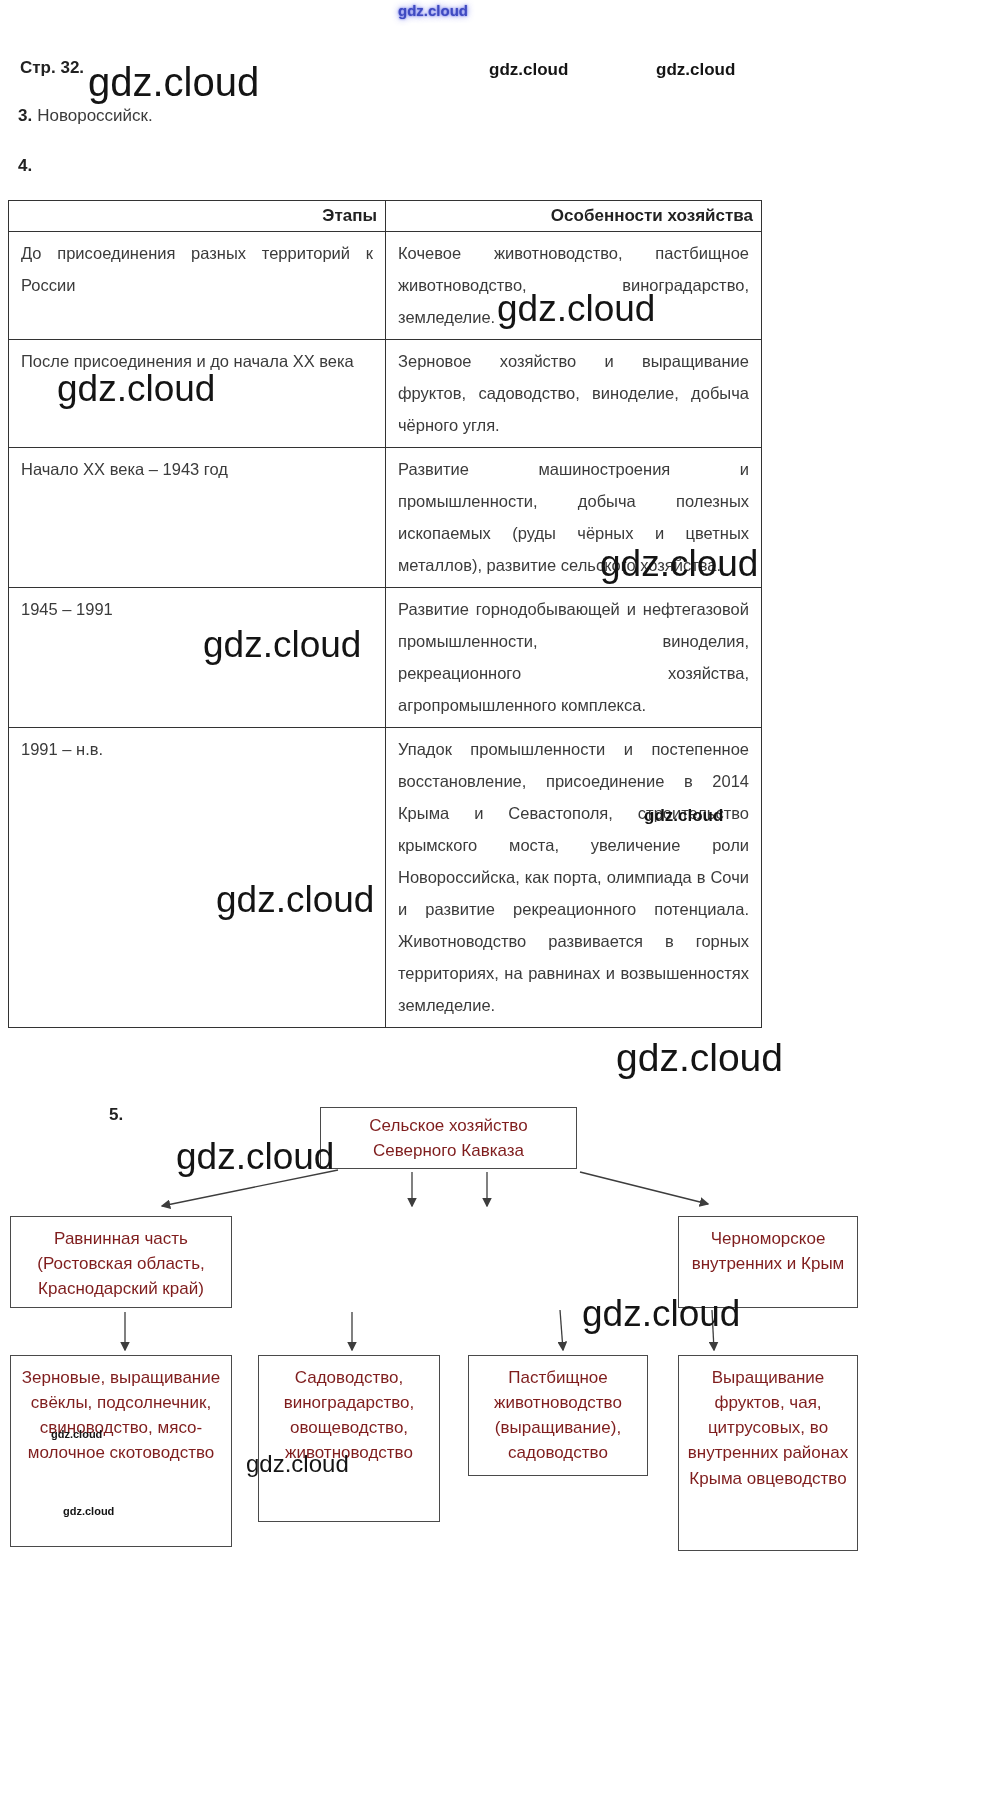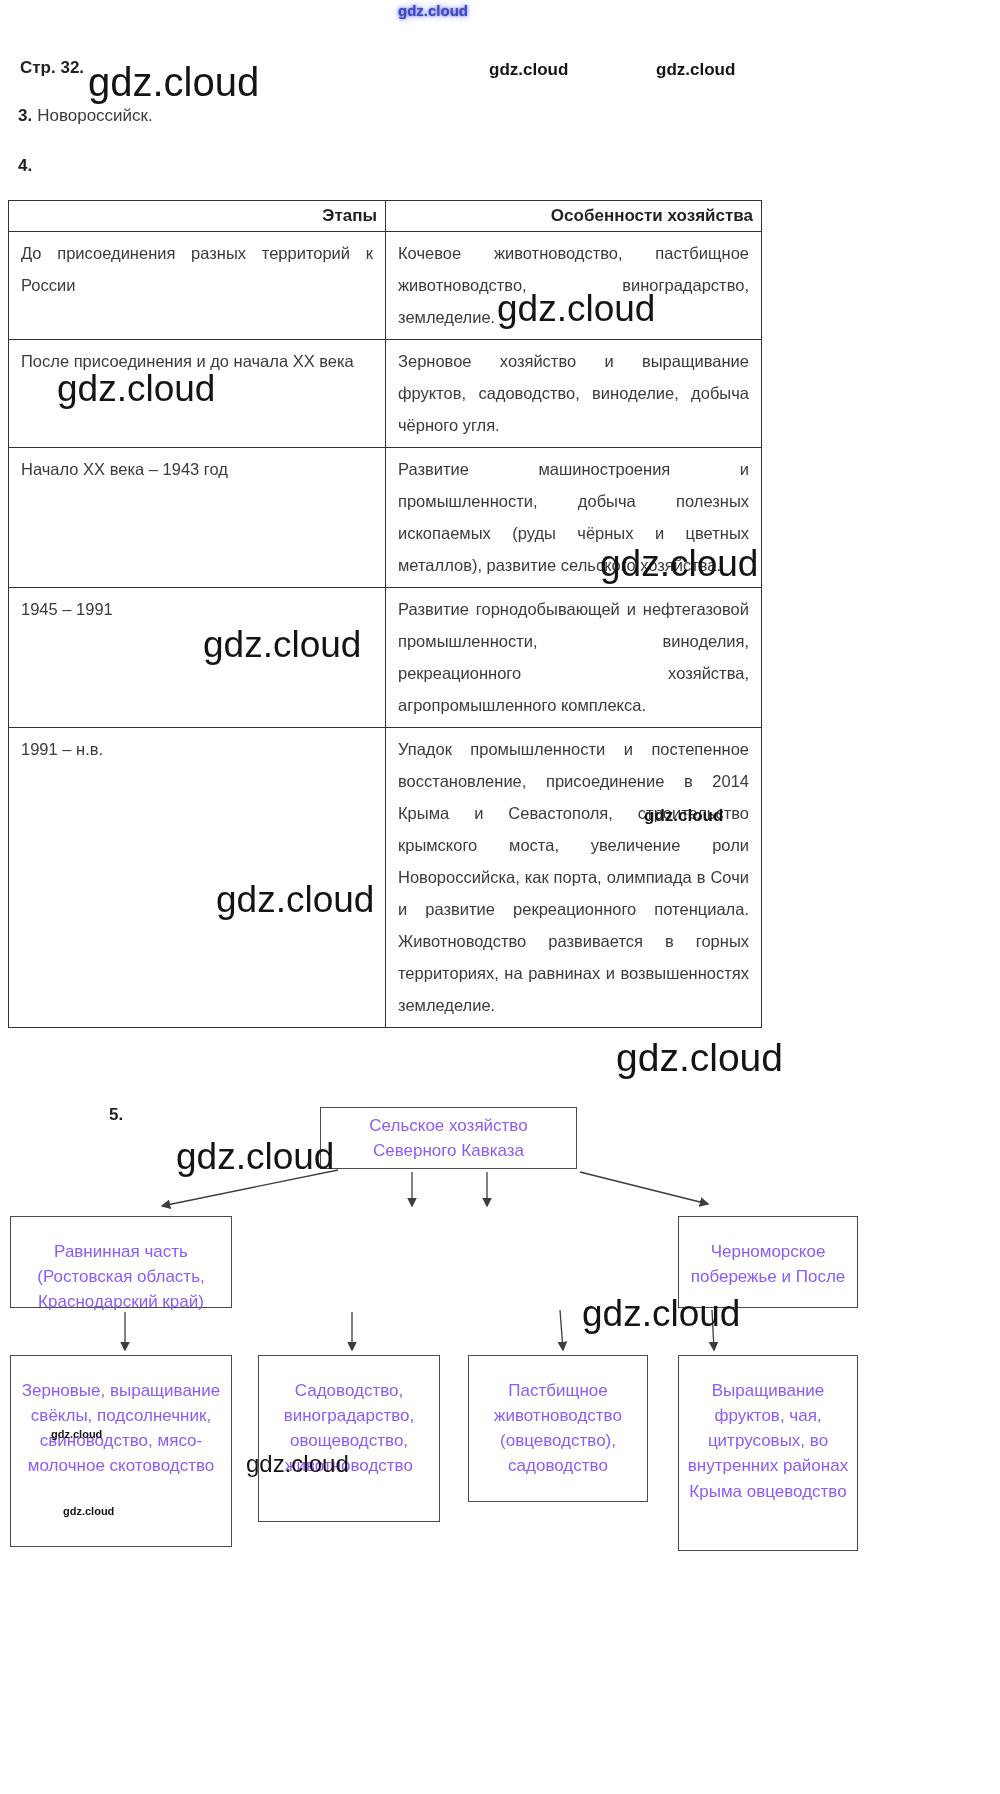--- a/index.html
+++ b/index.html
@@ -71,24 +71,24 @@
     text-align:justify;
   }
   table.stages col.c1 { width:377px; }
   table.stages col.c2 { width:376px; }
   
   .dbox {
     position:absolute;
     border:1px solid #4a4a4a;
     background:#fff;
     font-size:17px;
-    color:#8b5cf6;
+    color:#7f1d1d;
     text-align:center;
     line-height:1.48;
-    padding:22px 8px;
+    padding:9px 8px;
   }
   .root-box   { left:320px; top:1107px; width:257px; height:62px; display:flex; align-items:center; justify-content:center; }
   .cat-1 { left:10px;  top:1216px; width:222px; height:92px; }
   .cat-2 { left:258px; top:1216px; width:182px; height:92px; }
   .cat-3 { left:468px; top:1216px; width:180px; height:92px; }
   .cat-4 { left:678px; top:1216px; width:180px; height:92px; }
   .det-1 { left:10px;  top:1355px; width:222px; min-height:192px; }
   .det-2 { left:258px; top:1355px; width:182px; min-height:167px; }
   .det-3 { left:468px; top:1355px; width:180px; min-height:118px; }
   .det-4 { left:678px; top:1355px; width:180px; min-height:196px; }
@@ -176,20 +176,20 @@
     <line x1="352" y1="212" x2="352" y2="250" marker-end="url(#arrow)"></line>
     <line x1="560" y1="210" x2="563" y2="250" marker-end="url(#arrow)"></line>
     <line x1="712" y1="210" x2="714" y2="250" marker-end="url(#arrow)"></line>
   </svg>
 
   <div class="dbox root-box">
     <span>Сельское хозяйство Северного Кавказа</span>
   </div>
 
   <div class="dbox cat-1">Равнинная часть (Ростовская область, Краснодарский край)</div>
-  <div class="dbox cat-4">Черноморское побережье и После</div>
+  <div class="dbox cat-4">Черноморское внутренних и Крым</div>
 
   <div class="dbox det-1">Зерновые, выращивание свёклы, подсолнечник, свиноводство, мясо-молочное скотоводство</div>
   <div class="dbox det-2">Садоводство, виноградарство, овощеводство, животноводство</div>
-  <div class="dbox det-3">Пастбищное животноводство (овцеводство), садоводство</div>
+  <div class="dbox det-3">Пастбищное животноводство (выращивание), садоводство</div>
   <div class="dbox det-4">Выращивание фруктов, чая, цитрусовых, во внутренних районах Крыма овцеводство</div>
 
 </div>
 
 </body></html>

